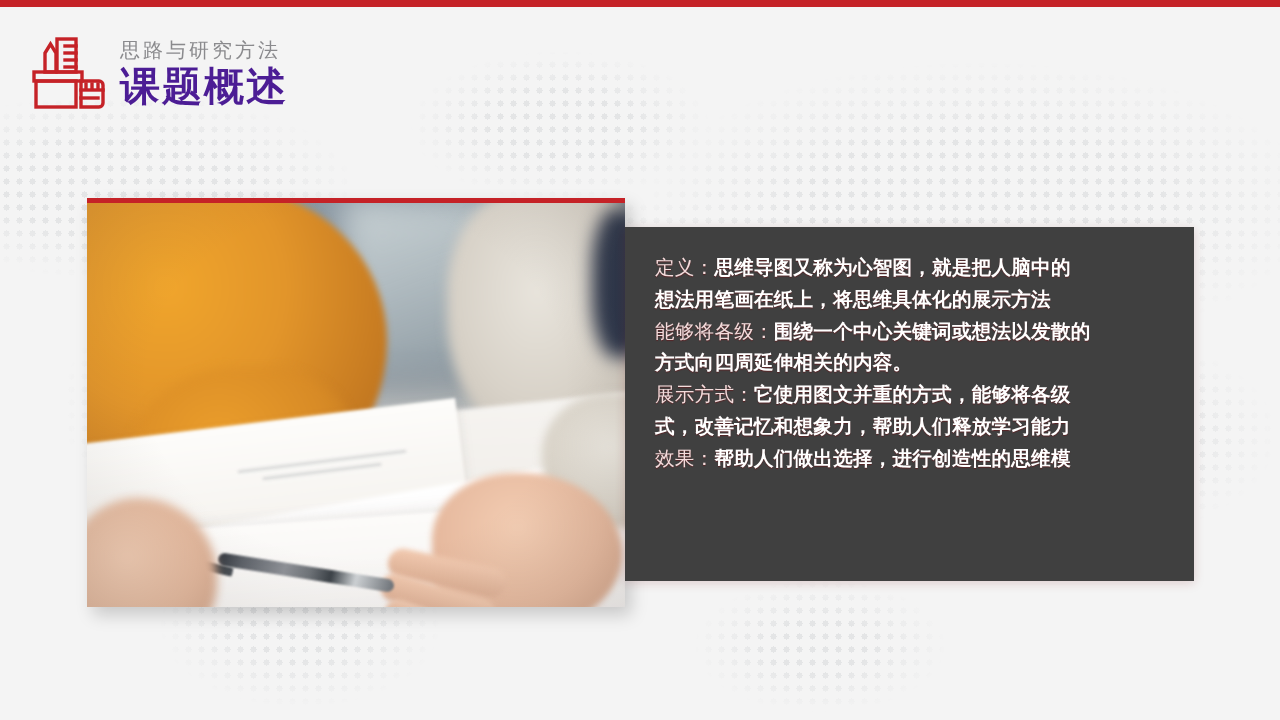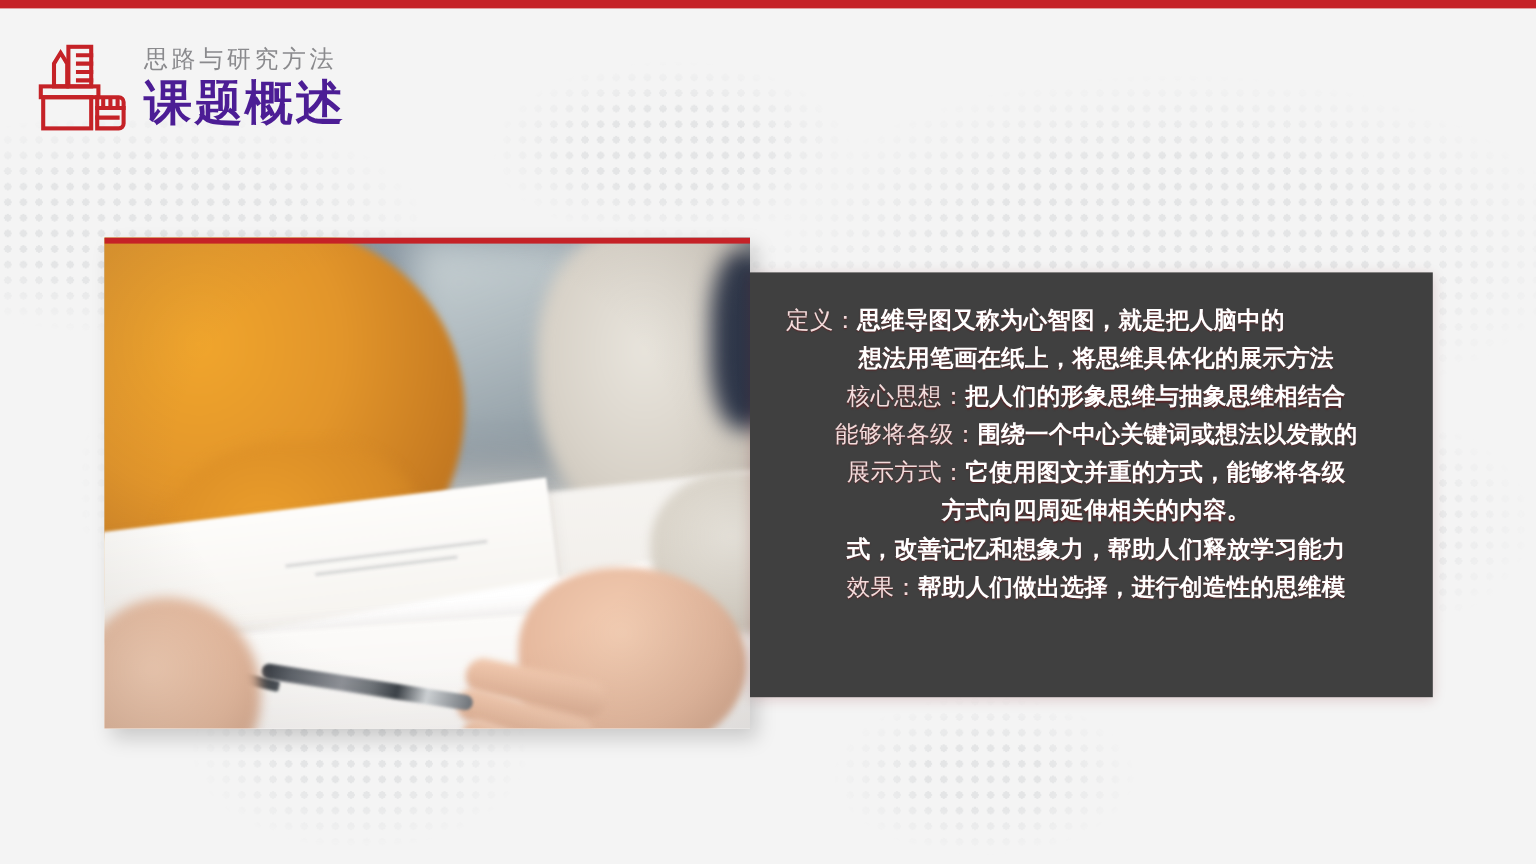--- a/index.html
+++ b/index.html
@@ -272,21 +272,21 @@
     font-size: 19.6px;
     line-height: 31.8px;
     letter-spacing: .2px;
     text-shadow: 0 1px 1px rgba(110,14,18,.55);
     font-weight: 700;
   }
   .red-panel p .lbl {
     font-weight: 400;
     color: #f3dcdc;
   }
-  .red-panel p + p { margin-top: 0; text-align: center; }
+  .red-panel p + p { margin-top: 0; }
 
   
   .clip { overflow: hidden; }
 </style>
 </head>
 <body>
 
 <div id="slide" class="clip">
 
   <div class="map-dots"></div>
@@ -365,32 +365,29 @@
   </div>
 
   <div class="red-panel">
     <p>
       <span class="lbl">定义：</span><span>思维导图又称为心智图，就是把人脑中的</span>
     </p>
     <p>
       <span class="lbl"></span><span>想法用笔画在纸上，将思维具体化的展示方法</span>
     </p>
     <p>
-      <span class="lbl">核心思想：</span><span>把人们的形象思维与抽象思维相结合</span>
-    </p>
-    <p>
       <span class="lbl">能够将各级：</span><span>围绕一个中心关键词或想法以发散的</span>
     </p>
     <p>
+      <span class="lbl"></span><span>方式向四周延伸相关的内容。</span>
+    </p>
+    <p>
       <span class="lbl">展示方式：</span><span>它使用图文并重的方式，能够将各级</span>
     </p>
     <p>
-      <span class="lbl"></span><span>方式向四周延伸相关的内容。</span>
-    </p>
-    <p>
       <span class="lbl"></span><span>式，改善记忆和想象力，帮助人们释放学习能力</span>
     </p>
     <p>
       <span class="lbl">效果：</span><span>帮助人们做出选择，进行创造性的思维模</span>
     </p>
   </div>
 
 </div>
 
 </body></html>

